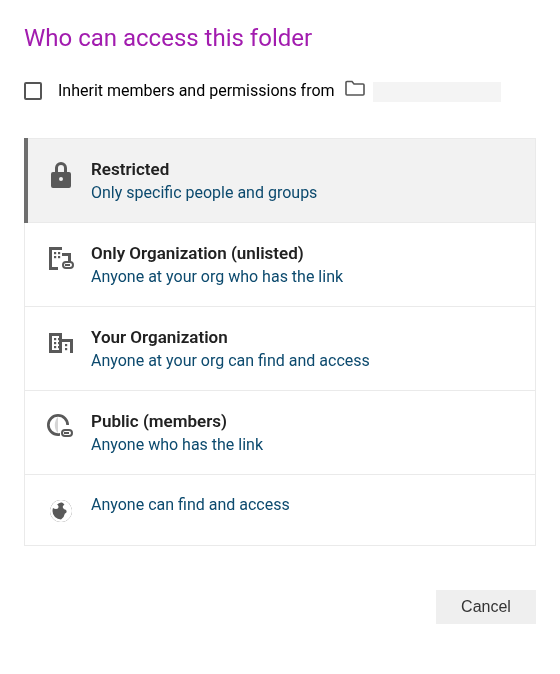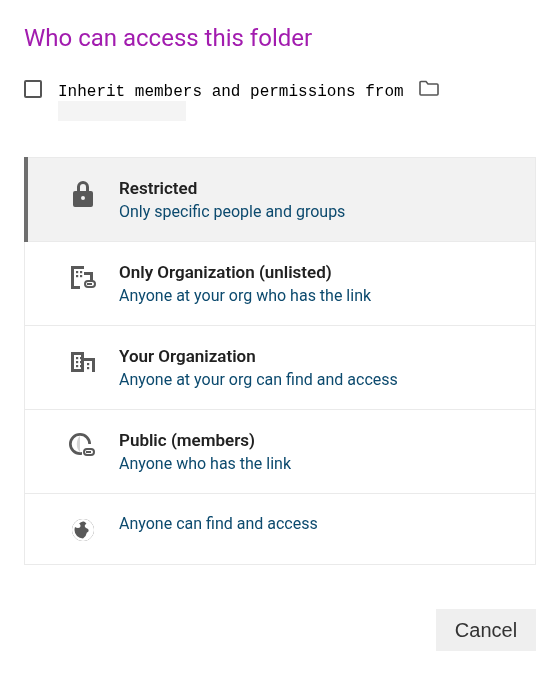--- a/index.html
+++ b/index.html
@@ -12,23 +12,23 @@
     color: #000;
   }
   .title {
     font-size: 24px;
     font-weight: 400;
     color: #a21caf;
     margin: 0 0 28px 0;
   }
   .inherit-row {
     display: flex;
+    align-items: center;
     gap: 16px;
     margin-bottom: 36px;
-    font-family: Liberation Mono, monospace;
   }
   .checkbox {
     width: 18px;
     height: 18px;
     border: 2px solid #555;
     border-radius: 2px;
     flex-shrink: 0;
   }
   .folder-icon {
     display: inline-flex;
@@ -43,23 +43,23 @@
     background: #f4f4f4;
     vertical-align: middle;
   }
   .options {
     border: 1px solid #eaeaea;
     border-top: none;
   }
   .option {
     display: flex;
     align-items: flex-start;
-    padding: 20px 20px 20px 44px;
+    padding: 20px 20px 20px 22px;
     border-top: 1px solid #eaeaea;
-    gap: 22px;
+    gap: 16px;
     cursor: pointer;
   }
   .option.selected {
     background: #f2f2f2;
     position: relative;
   }
   .option.selected::before {
     content: "";
     position: absolute;
     left: -1px;
@@ -90,23 +90,23 @@
     color: #0c4a6e;
   }
   .footer {
     display: flex;
     justify-content: flex-end;
     gap: 12px;
     margin-top: 44px;
   }
   .btn {
     min-width: 100px;
-    height: 42px;
+    height: 34px;
     border: none;
-    font-size: 20px;
+    font-size: 16px;
     cursor: pointer;
     display: flex;
     align-items: center;
     justify-content: center;
   }
   .btn-cancel {
     background: #efefef;
     color: #333;
   }
   .btn-save {

